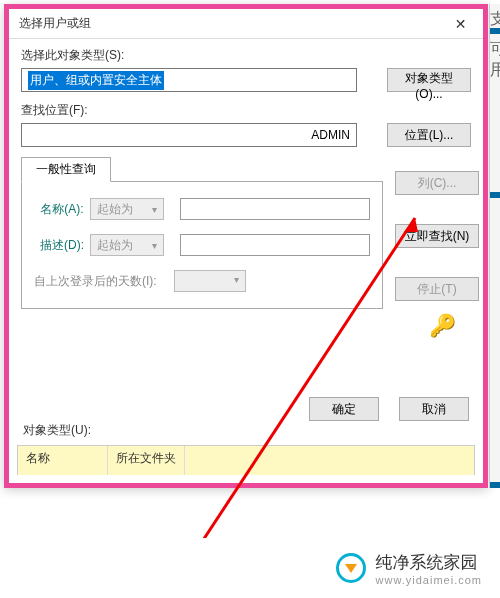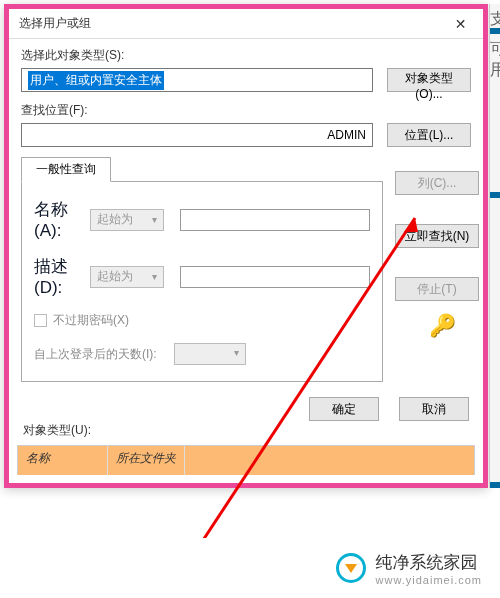--- a/index.html
+++ b/index.html
@@ -54,20 +54,21 @@
     }
     .label {
       font-size: 12px;
       color: #333;
       margin-bottom: 4px;
     }
     .row-field {
       display: flex;
       align-items: center;
       margin-bottom: 10px;
+      gap: 16px;
     }
     .text-input {
       height: 24px;
       border: 1px solid #777;
       padding: 2px 6px;
       font-size: 12px;
       background: #fff;
     }
     .obj-type-input {
       flex: 1;
@@ -119,22 +120,23 @@
       padding: 16px 12px;
       position: relative;
     }
     .query-row {
       display: flex;
       align-items: center;
       margin-bottom: 14px;
     }
     .q-label {
       width: 56px;
-      color: #0f172a;
-      font-size: 17px;
+      color: #0f766e;
+      font-size: 12px;
+      text-align: center;
     }
     .q-select {
       width: 74px;
       height: 22px;
       border: 1px solid #bbb;
       background: #eee;
       color: #999;
       padding: 0 6px;
       position: relative;
       display: flex;
@@ -229,22 +231,21 @@
     }
     .results-header {
       position: absolute;
       left: 8px;
       right: 8px;
       bottom: 8px;
       height: 30px;
       border: 1px solid #ccc;
       border-bottom: none;
       display: flex;
-      background: #fdba74;
-      font-style: italic;
+      background: #fef9c3;
     }
     .col-header {
       padding: 4px 8px;
       border-right: 1px solid #ddd;
       font-size: 12px;
       color: #333;
     }
     .col-name {
       width: 90px;
     }
@@ -355,24 +356,20 @@
             </div>
           <input class="q-input" value="" style="">
         </div>
         <div class="query-row">
           <span class="q-label">描述(D):</span>
           <div class="q-select">
               <span>起始为</span>
             </div>
           <input class="q-input" value="" style="">
         </div>
-        <div class="chk-row">
-          <div class="chk"></div>
-          <span>不过期密码(X)</span>
-        </div>
         <div class="days-row">
           <span class="days-label">自上次登录后的天数(I):</span>
           <div class="days-select"></div>
         </div>
       </div>
     </div>
   </div>
 
   <div class="side-column">
     <button class="side-btn disabled">列(C)...</button>

